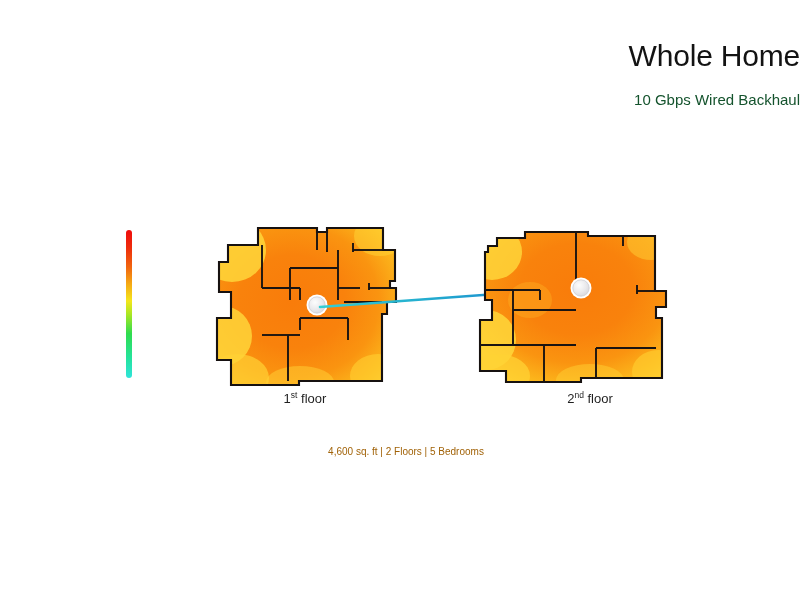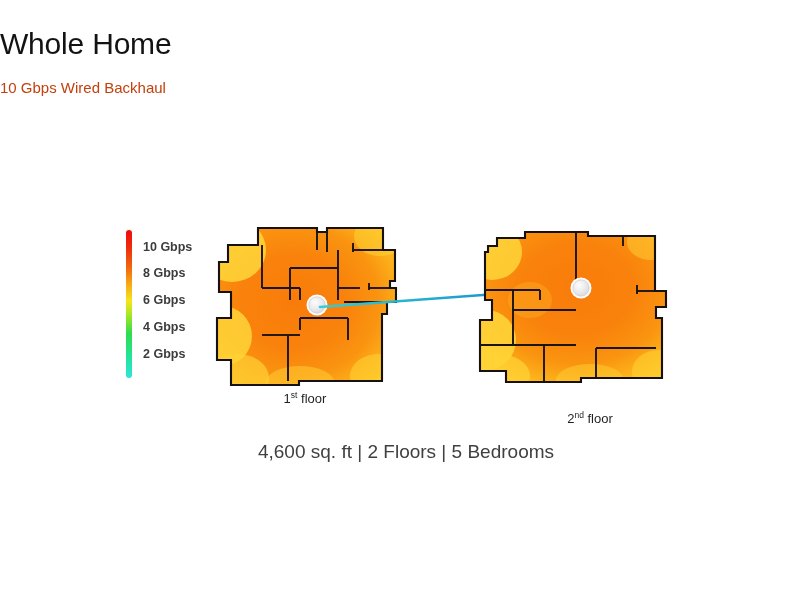--- a/index.html
+++ b/index.html
@@ -13,38 +13,38 @@
     overflow: hidden;
     font-family: "Liberation Sans", sans-serif;
     color: #1c1c1c;
     position: relative;
   }
 
   
   .header {
     position: absolute;
     left: 0;
-    top: 26px;
+    top: 38px;
     width: 800px;
-    text-align: left;
+    text-align: right;
   }
   .title {
     font-size: 30px;
     line-height: 36px;
     font-weight: 400;
     color: #131313;
     letter-spacing: -0.2px;
   }
   .title .line2 { display: block; }
   .subtitle {
     margin-top: 16px;
     font-size: 15px;
     line-height: 20px;
     font-weight: 400;
-    color: #c2410c;
+    color: #14532d;
   }
 
   
   .stage {
     position: absolute;
     left: 0;
     top: 0;
     width: 800px;
     height: 600px;
   }
@@ -106,34 +106,34 @@
     color: #1f1f1f;
     white-space: nowrap;
     text-align: center;
   }
   .floor-caption sup {
     font-size: 8.5px;
     vertical-align: super;
     line-height: 0;
   }
   #floor-caption-1 { left: 230px; top: 391px; width: 150px; }
-  #floor-caption-2 { left: 515px; top: 411px; width: 150px; }
+  #floor-caption-2 { left: 515px; top: 391px; width: 150px; }
 
   
   .footer {
     position: absolute;
     left: 0;
     top: 440px;
     width: 800px;
     text-align: center;
   }
   .footer-line {
-    font-size: 19px;
+    font-size: 10px;
     line-height: 24px;
-    color: #404040;
+    color: #a16207;
     margin-left: 12px;
   }
 </style>
 </head>
 <body>
 
 <div class="header">
   <div class="title">
     <span>Whole Home</span>
   </div>
@@ -285,27 +285,20 @@
       <g>
         <circle cx="581" cy="288" r="10.5" fill="#ffffff"></circle>
         <circle cx="581" cy="288" r="8.2" fill="url(#nodeGrad)" stroke="#c9c9cf" stroke-width="0.7"></circle>
       </g>
     </g>
   </svg>
 </div>
 
 <div class="legend">
   <div class="legend-bar"></div>
-  <div class="legend-labels">
-    <div class="legend-label" style="top:10px">10 Gbps</div>
-    <div class="legend-label" style="top:36px">8 Gbps</div>
-    <div class="legend-label" style="top:63px">6 Gbps</div>
-    <div class="legend-label" style="top:90px">4 Gbps</div>
-    <div class="legend-label" style="top:117px">2 Gbps</div>
-  </div>
 </div>
 
 <div class="floor-caption" id="floor-caption-1">
   <span>1</span><sup>st</sup><span> floor</span>
 </div>
 <div class="floor-caption" id="floor-caption-2">
   <span>2</span><sup>nd</sup><span> floor</span>
 </div>
 
 <div class="footer">

